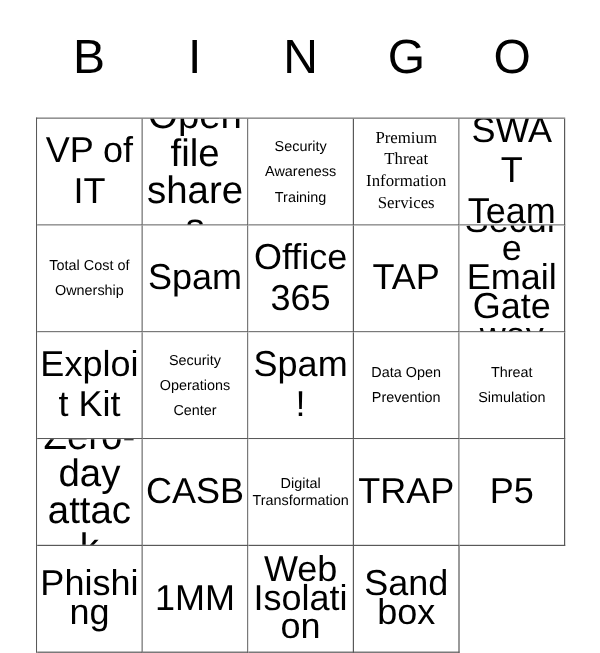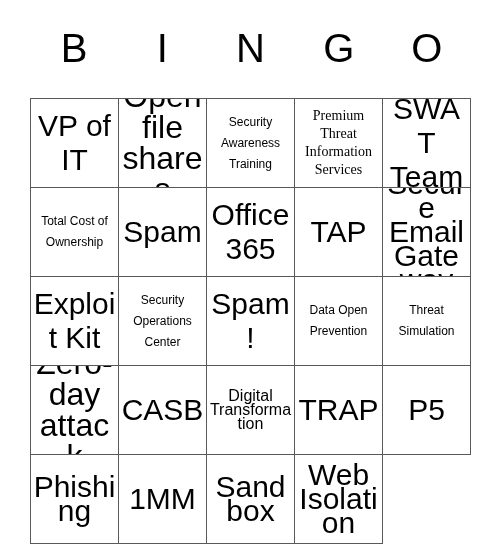--- a/index.html
+++ b/index.html
@@ -82,21 +82,21 @@
     word-wrap: break-word;
     hyphens: none;
   }
 
   
   .t-xxl .cell-text { font-size: 30px; line-height: 34px; }
   .t-xl  .cell-text { font-size: 32px; line-height: 31px; }
   .t-l   .cell-text { font-size: 30px; line-height: 24px; }
   .t-m   .cell-text { font-size: 12px; line-height: 21px; }
   .t-s   .cell-text { font-size: 14px; line-height: 18px; font-family: Liberation Serif, serif; }
-  .t-xs  .cell-text { font-size: 16px; line-height: 14px; }
+  .t-xs  .cell-text { font-size: 12px; line-height: 14px; }
 </style>
 </head>
 <body>
 
 <div class="card">
 
   <div class="header">
     <div class="header-letter">B</div>
     <div class="header-letter">I</div>
     <div class="header-letter">N</div>
@@ -165,20 +165,20 @@
       <div class="cell t-xxl">
         <span class="cell-text">P5</span>
       </div>
       <div class="cell t-l">
         <span class="cell-text">Phishing</span>
       </div>
       <div class="cell t-xxl">
         <span class="cell-text">1MM</span>
       </div>
       <div class="cell t-l">
-        <span class="cell-text">Sandbox</span>
+        <span class="cell-text">Web Isolation</span>
       </div>
       <div class="cell t-l">
-        <span class="cell-text">Web Isolation</span>
+        <span class="cell-text">Sandbox</span>
       </div>
     </div>
 
 </div>
 
 </body></html>

